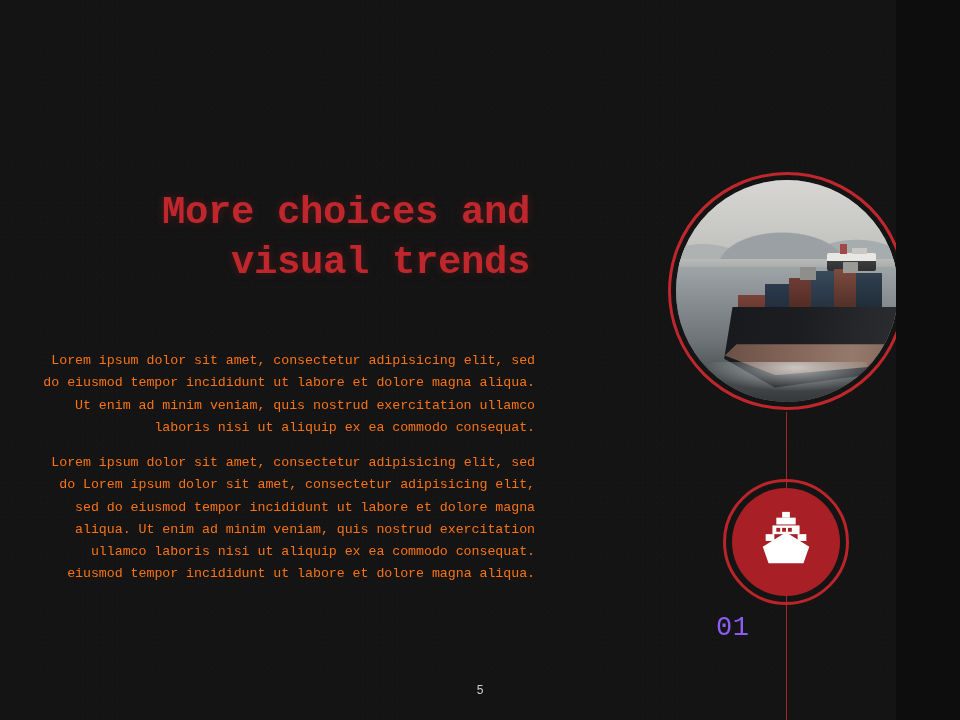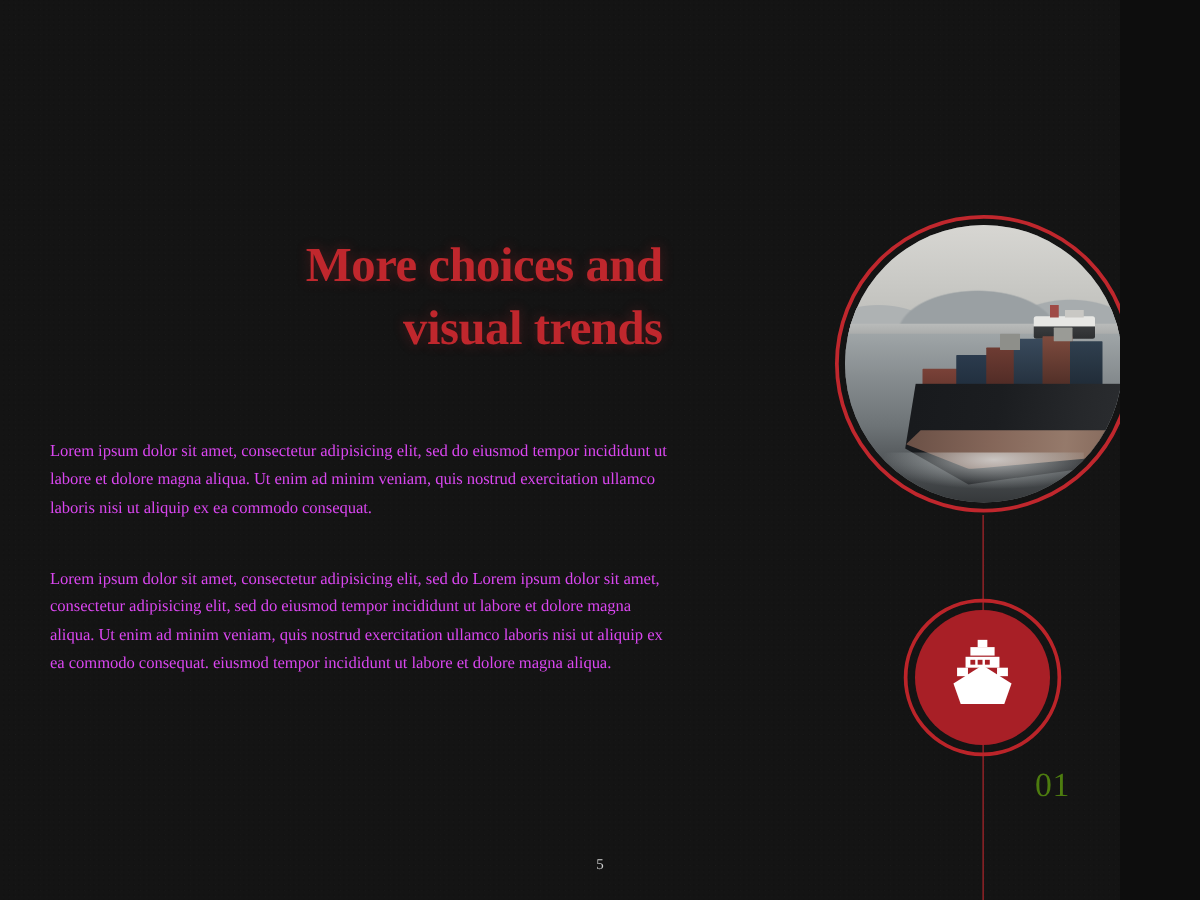--- a/index.html
+++ b/index.html
@@ -6,21 +6,21 @@
     margin: 0;
     padding: 0;
     background: #0d0d0d;
   }
   #slide {
     position: relative;
     width: 896px;
     height: 720px;
     overflow: hidden;
     background-color: #141414;
-    font-family: Liberation Serif, serif;
+    font-family: Liberation Mono, monospace;
   }
   
   #noise {
     position: absolute;
     inset: 0;
     pointer-events: none;
     opacity: 0.55;
     background-image:
       radial-gradient(rgba(255,255,255,0.035) 0.6px, transparent 0.7px),
       radial-gradient(rgba(255,255,255,0.025) 0.5px, transparent 0.6px),
@@ -43,21 +43,22 @@
     letter-spacing: -0.4px;
     text-shadow: 0 0 10px rgba(192,39,45,0.30);
     white-space: pre-line;
   }
 
   
   .para {
     position: absolute;
     width: 495px;
     left: 40px;
-    color: #d946ef;
+    text-align: right;
+    color: #f97316;
     font-size: 13.3px;
     line-height: 22.3px;
     white-space: pre-line;
     letter-spacing: -0.05px;
   }
   #para1 { top: 350px; }
   #para2 { top: 452px; }
 
   
   #page-number {
@@ -182,22 +183,22 @@
     width: 62px;
     height: 62px;
   }
 
   
   #caption-number {
     position: absolute;
     left: 716px;
     top: 612px;
     width: 140px;
-    text-align: right;
-    color: #4d7c0f;
+    text-align: left;
+    color: #8b5cf6;
     font-size: 27px;
     letter-spacing: 0.5px;
     line-height: 32px;
   }
   #caption-text {
     position: absolute;
     left: 696px;
     top: 649px;
     width: 180px;
     text-align: center;

